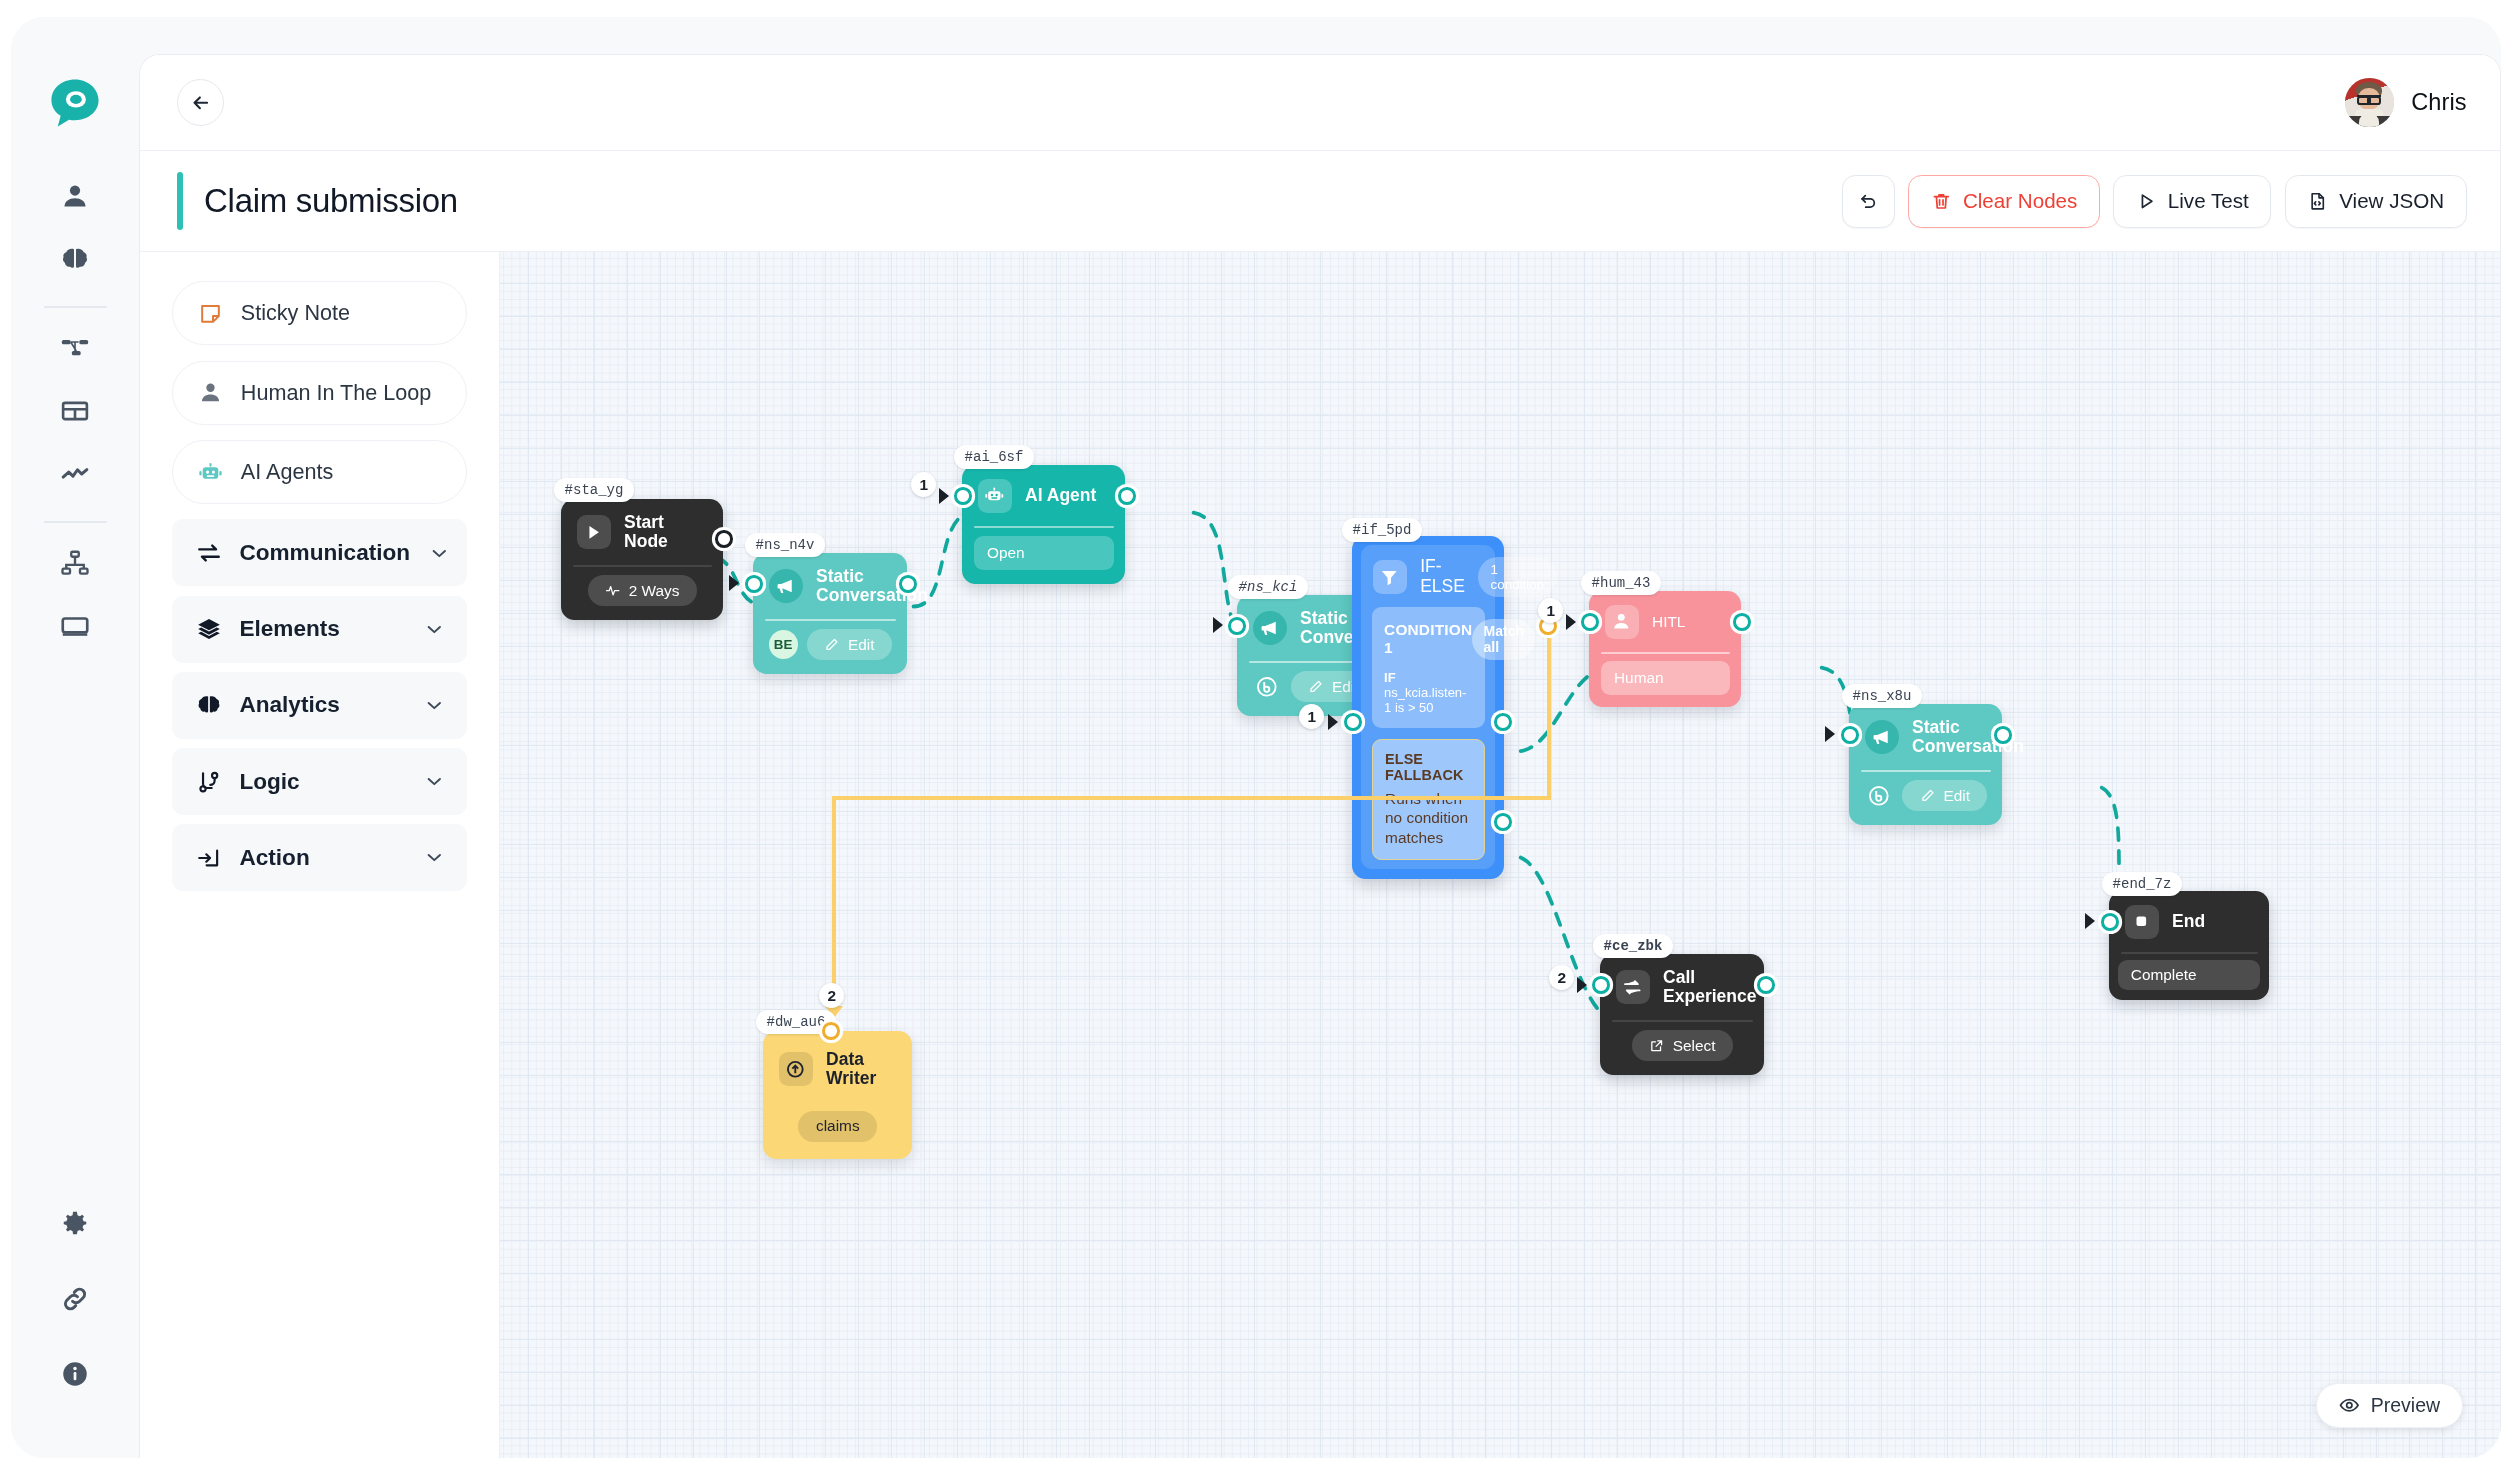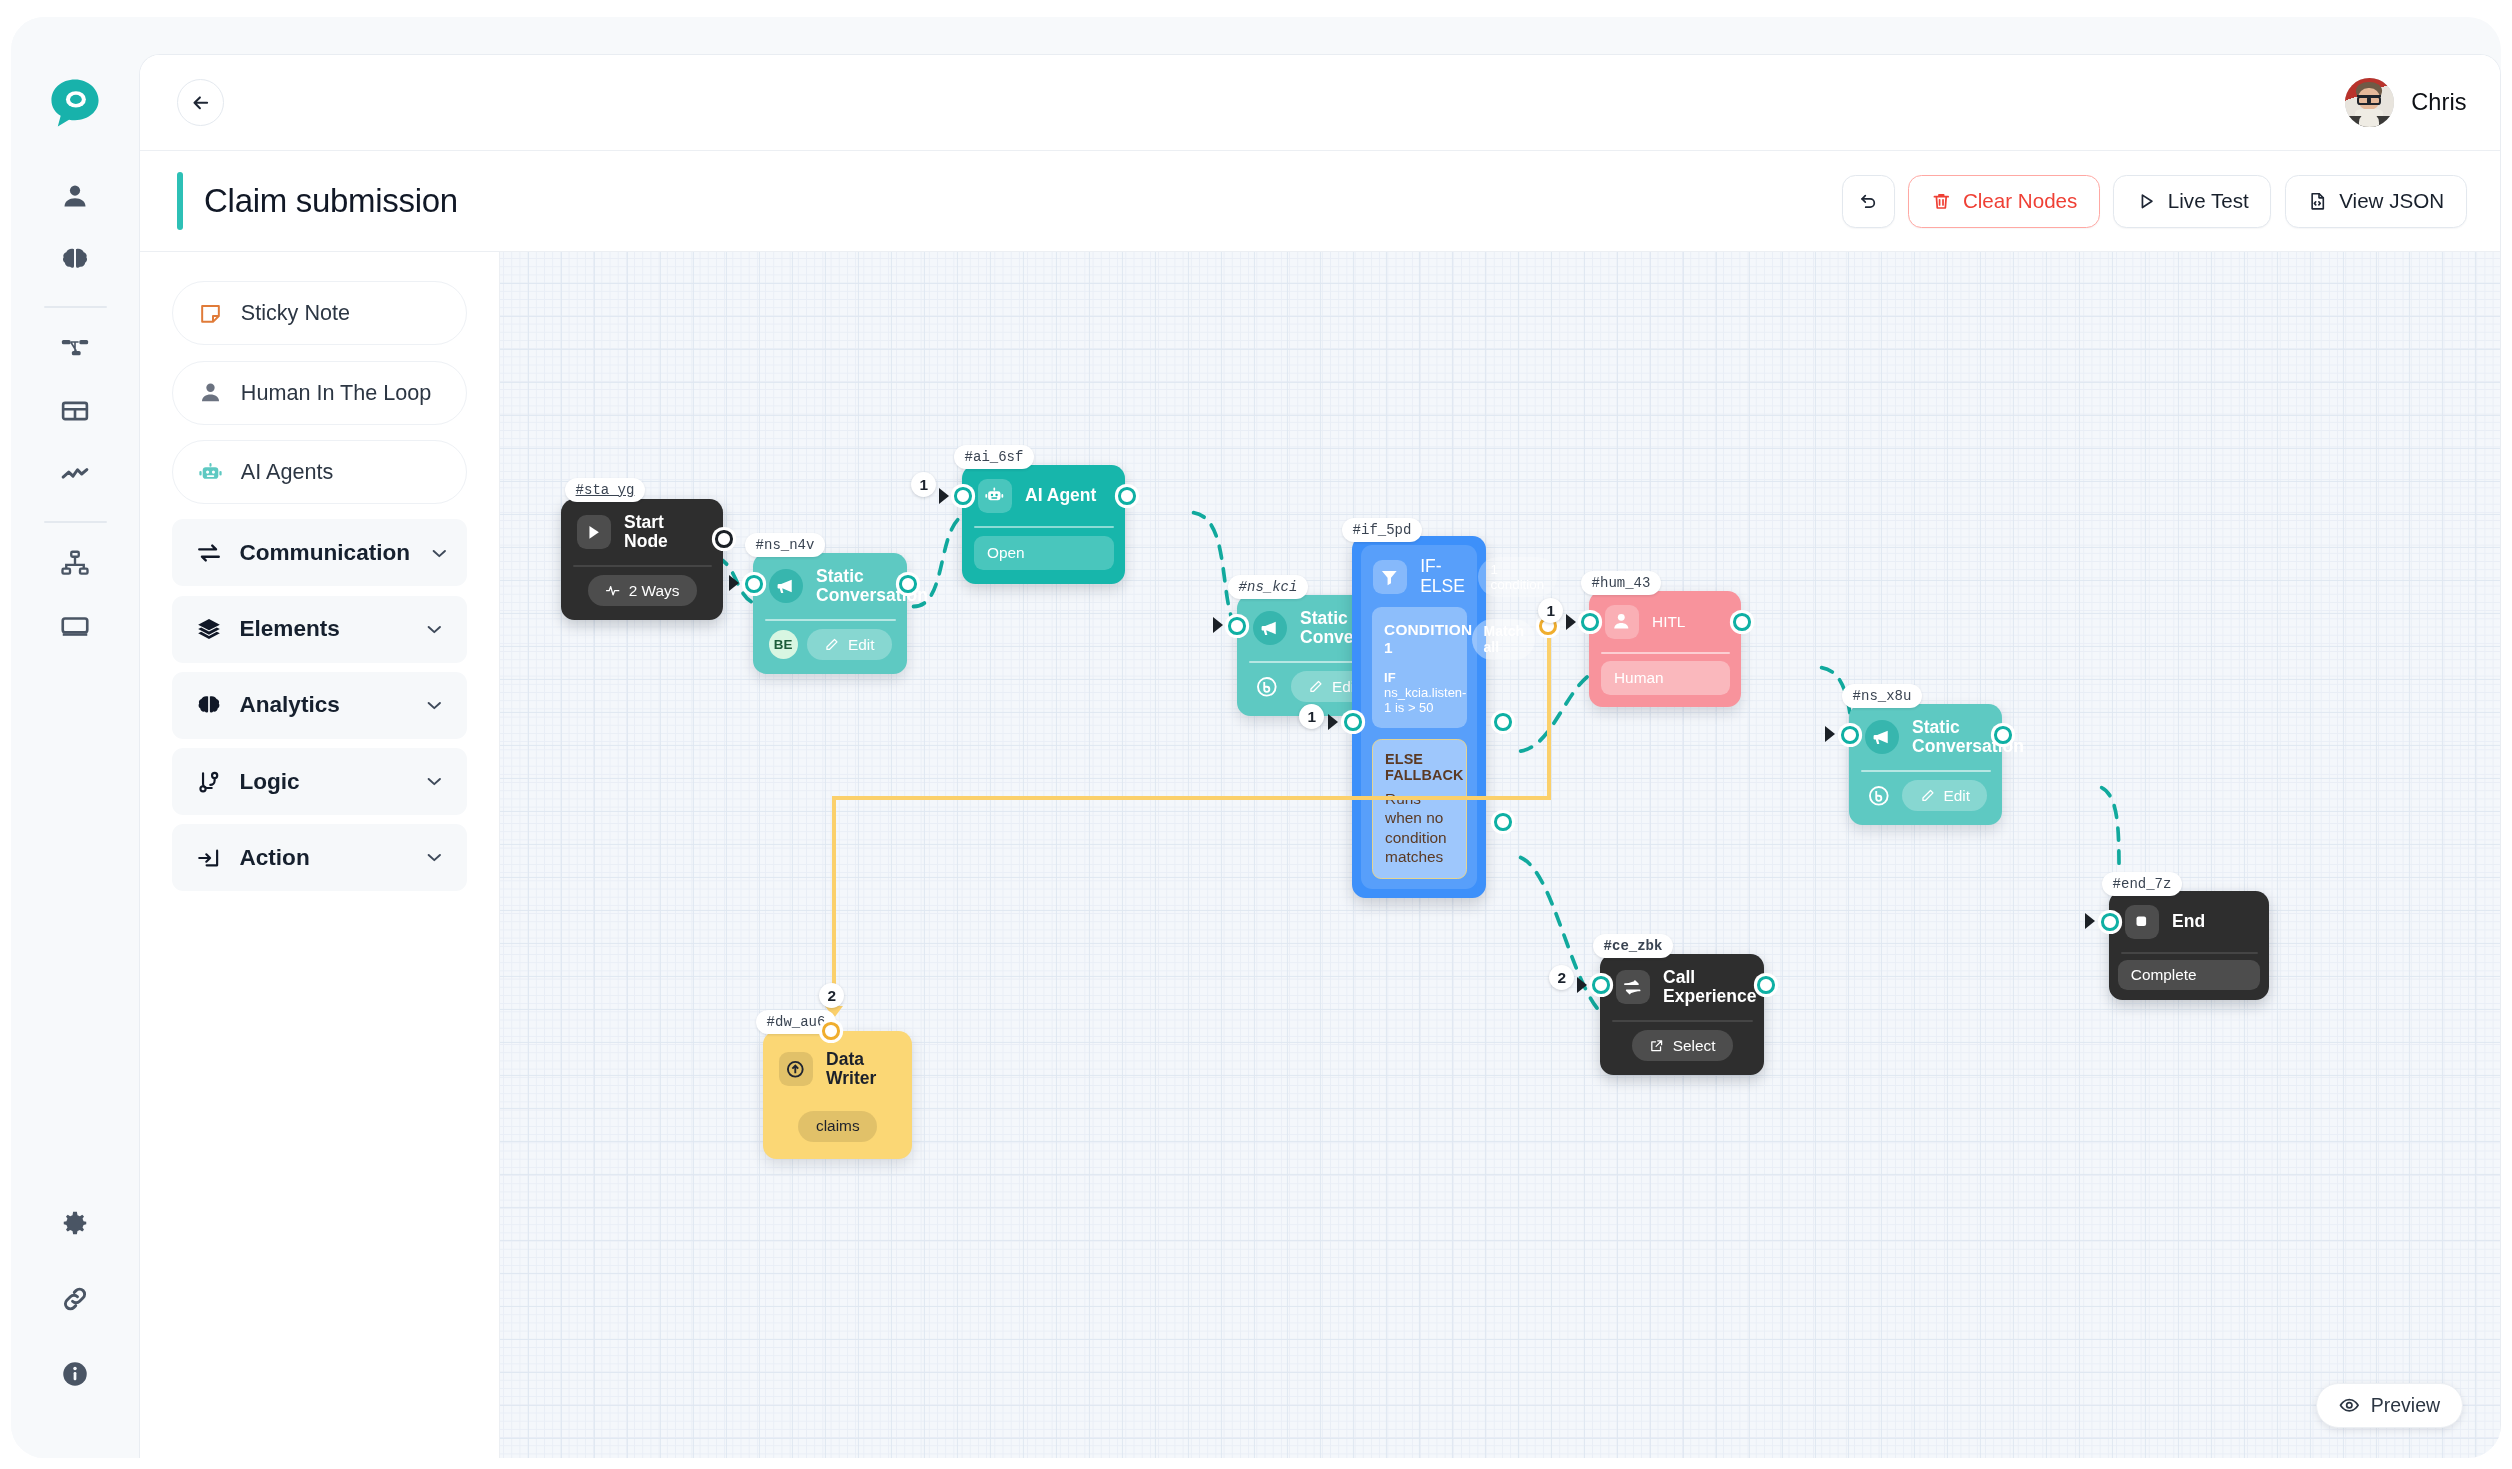--- a/index.html
+++ b/index.html
@@ -565,21 +565,21 @@
           <g fill="none" stroke="#f6c860" stroke-width="8" stroke-linecap="square">
             <path d="M 2040 760 L 2040 1065 L 650 1065 L 650 1475" opacity="0"></path>
           </g>
         </svg>
 
         <div style="position:absolute;left:1047px;top:385px;width:4.1px;height:162px;background:#fbd06b;z-index:2;"></div>
         <div style="position:absolute;left:332px;top:544px;width:719px;height:4.1px;background:#fbd06b;z-index:2;"></div>
         <div style="position:absolute;left:332px;top:544px;width:4.1px;height:216px;background:#fbd06b;z-index:2;"></div>
         <div style="position:absolute;left:325px;top:754px;width:0;height:0;border-left:9.8px solid transparent;border-right:9.8px solid transparent;border-top:12.3px solid #fbd06b;z-index:3;"></div>
 
-        <div class="tag" style="left:65px;top:226px;text-decoration:underline;">#sta_yg</div>
+        <div class="tag" style="left:54px;top:226px;">#sta_yg</div>
         <div class="node n-dark" style="left:61px;top:247px;width:162px;">
           <div class="nhead">
             <div class="nbadge">
               <svg viewBox="0 0 24 24">
                     <path d="M7.5 4.6l11 7.4-11 7.4z"></path>
                   </svg>
             </div>
             <div class="ntitle">Start Node</div>
           </div>
           <div class="divider"></div>
@@ -691,21 +691,21 @@
           <div class="nfoot" style="padding-bottom:17.5px;">
             <div class="chip">
               <span>claims</span>
             </div>
           </div>
         </div>
         <div class="port yellow" style="left:322px;top:770px;"></div>
         <div class="edge-num" style="left:319px;top:731px;">2</div>
 
         <div class="tag" style="left:842px;top:266px;">#if_5pd</div>
-        <div class="node n-blue" style="left:852px;top:284px;width:134px;">
+        <div class="node n-blue" style="left:852px;top:284px;width:152px;">
           <div class="nb-inner">
             <div class="nhead" style="padding:4.1px 3.1px 7.2px 3.1px;">
               <div class="nbadge">
                 <svg viewBox="0 0 24 24">
                       <path d="M3.4 4.6h17.2l-6.6 7.8v6.4l-4 2.6v-9z"></path>
                     </svg>
               </div>
               <div class="ntitle">IF-ELSE</div>
               <div class="hd-pill">1 condition</div>
             </div>

